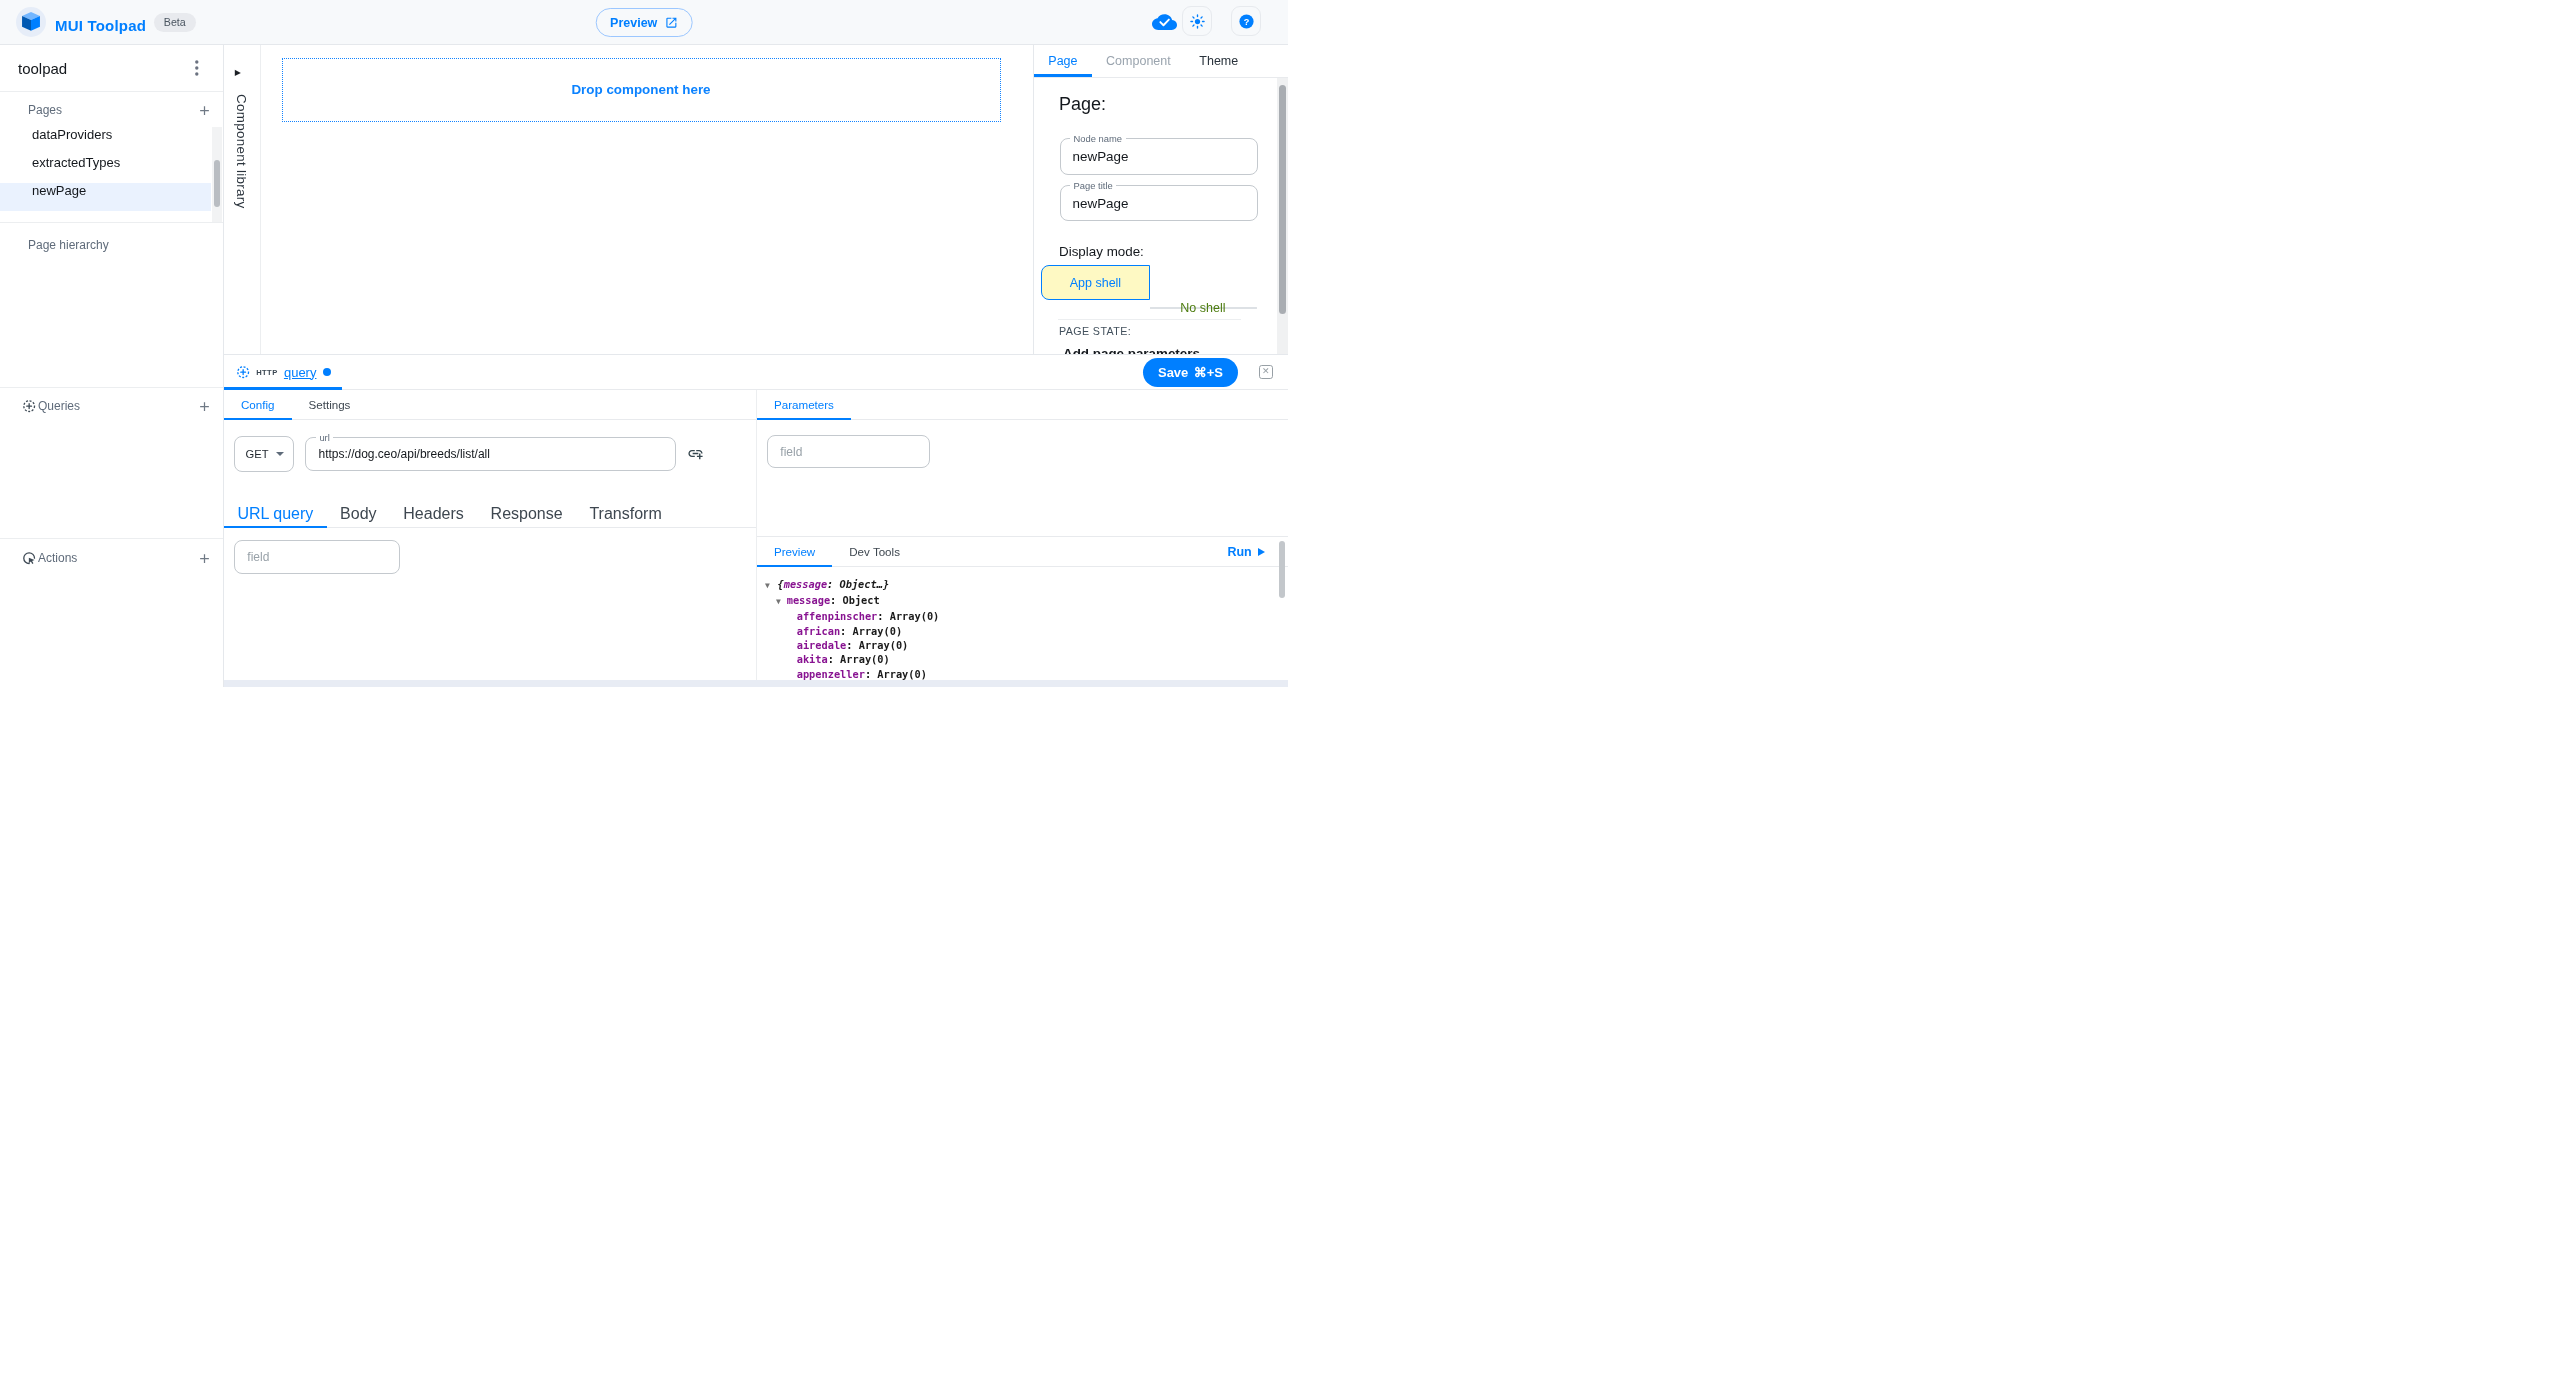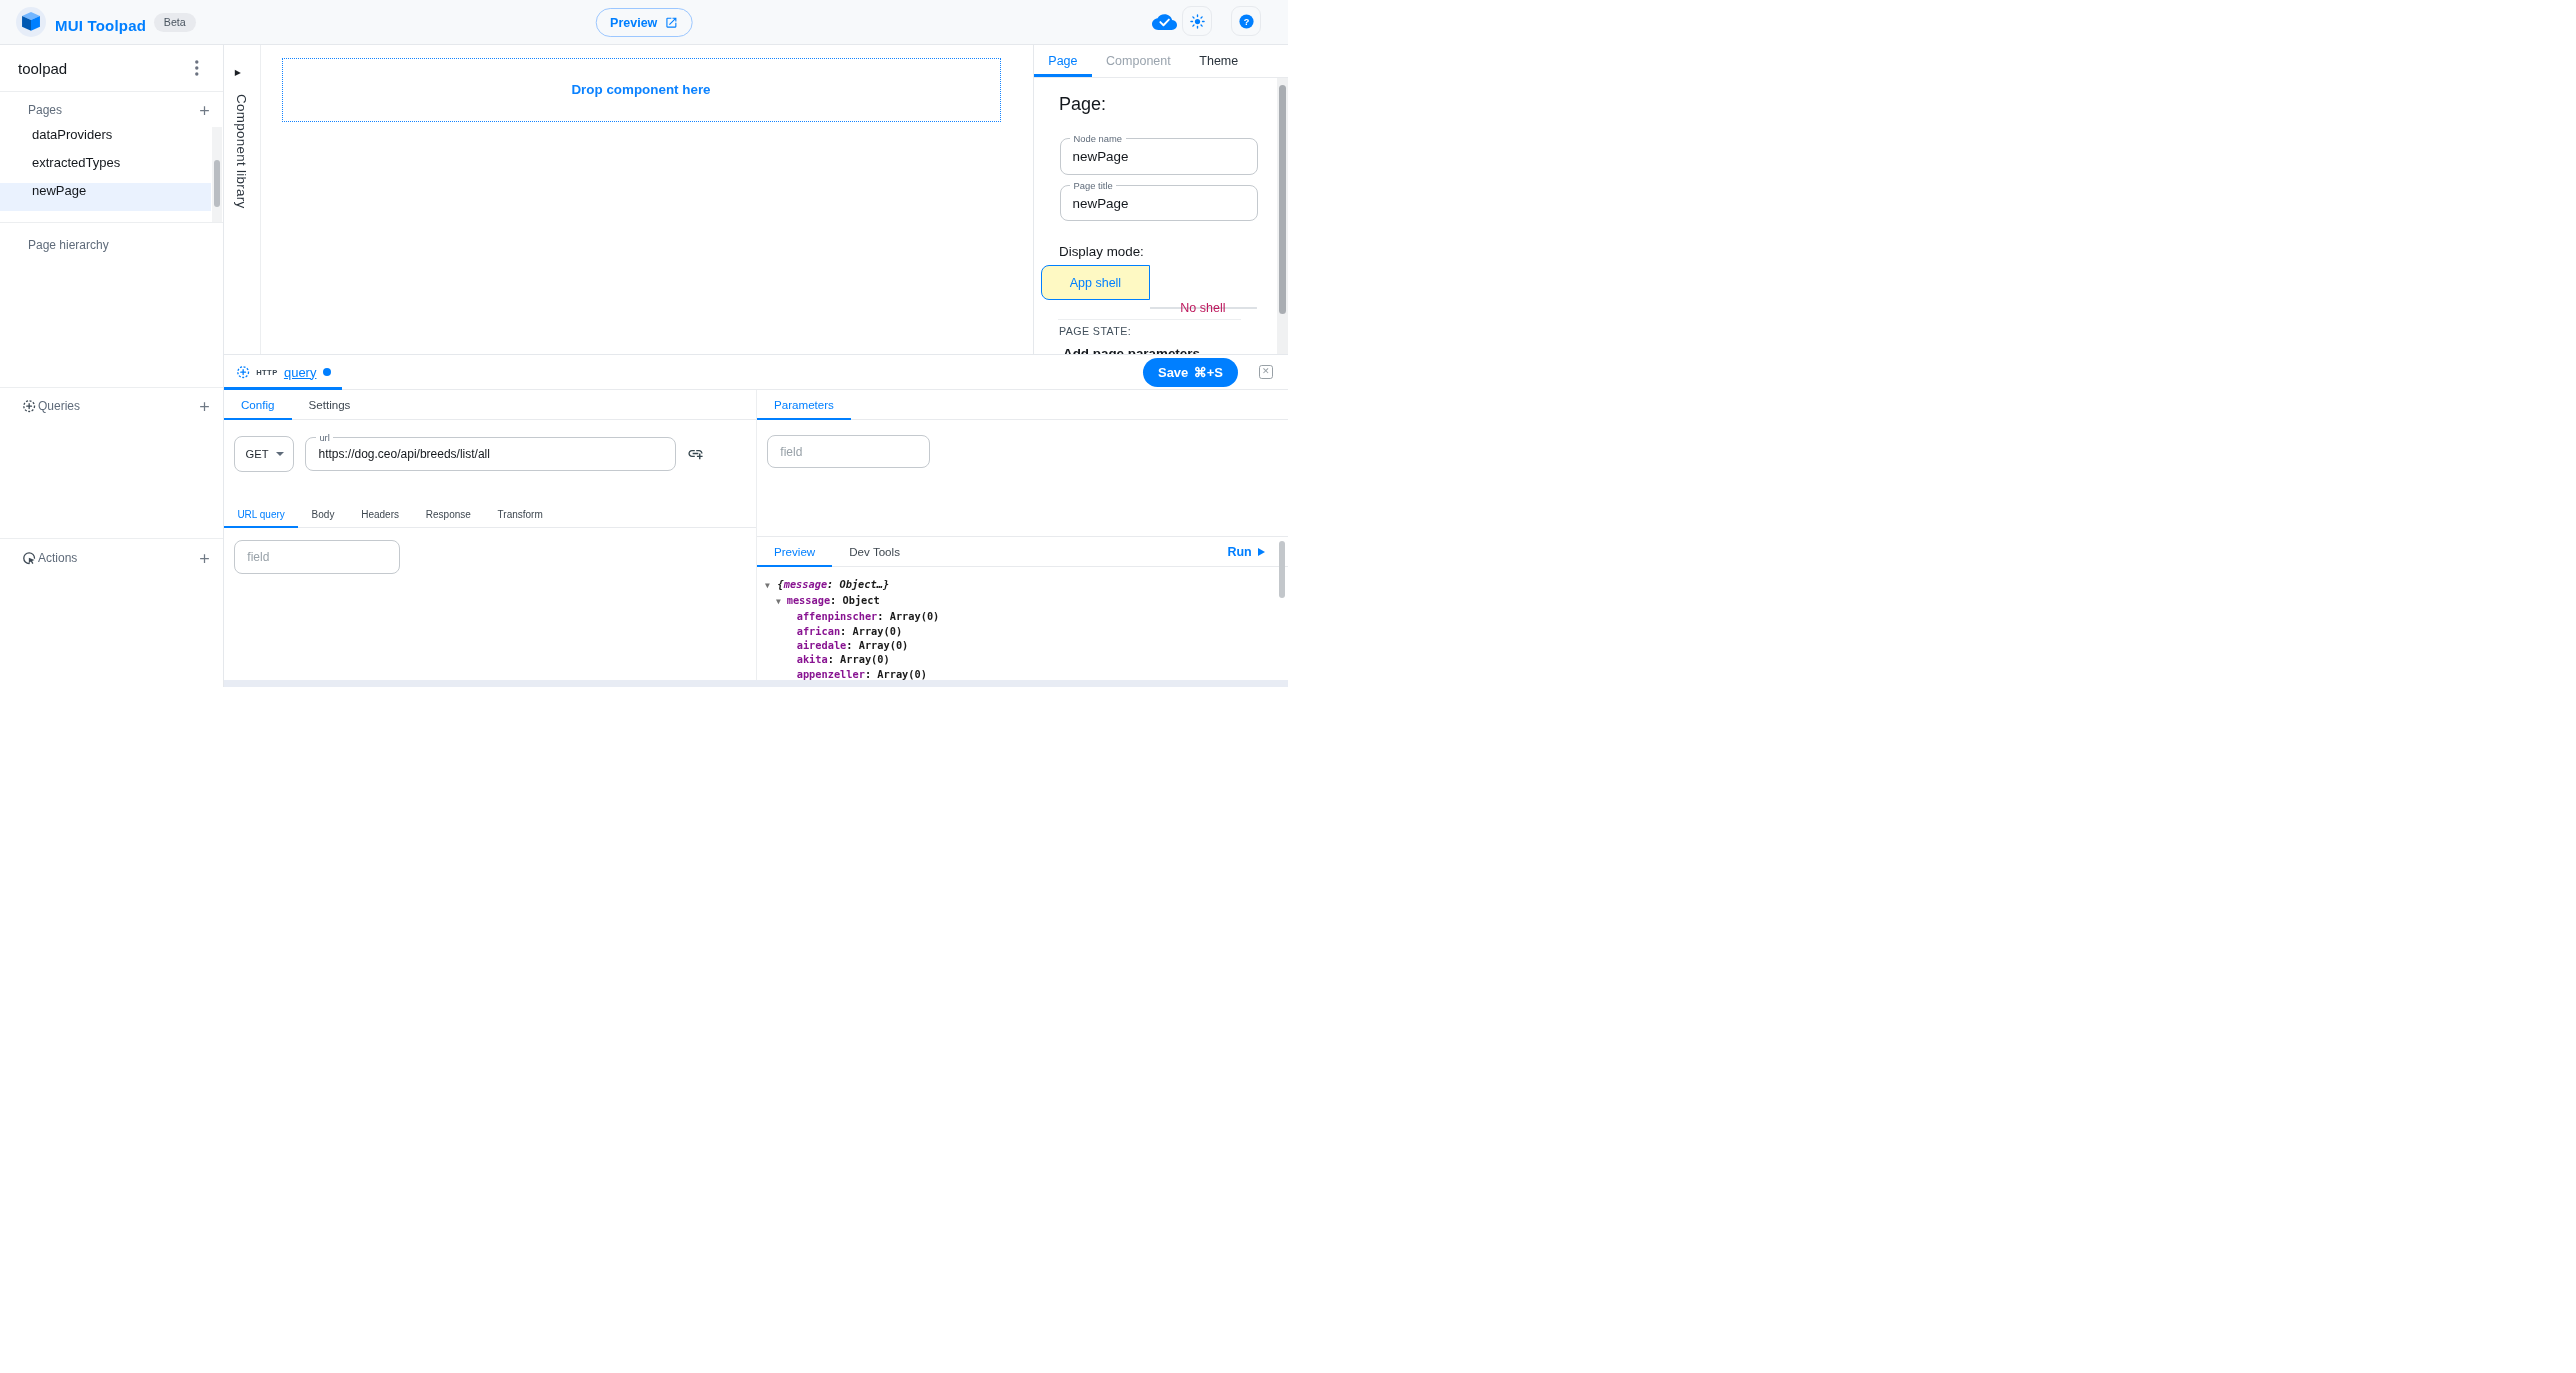--- a/index.html
+++ b/index.html
@@ -54,21 +54,21 @@
   .insp-scroll-track { position:absolute; right:0; top:33px; width:10.7px; height:276px; background:#f0f1f2; }
   .insp-scroll-thumb { position:absolute; left:1.8px; top:7.2px; width:7.2px; height:229px; border-radius:3.6px; background:#a9adb2; }
   .insp-heading { position:absolute; left:25px; top:49px; font-size:18px; color:#14181d; }
   .mui-field { position:absolute; left:26px; width:198px; border:0.9px solid #c4c9ce; border-radius:8px; }
   .mui-field .flabel { position:absolute; left:9px; top:-6.3px; padding:0 3.6px; background:#fff; font-size:9.4px; color:#5f6b7a; }
   .mui-field .fvalue { height:100%; display:flex; align-items:center; padding-left:11.6px; font-size:13.4px; color:#14181d; }
   .disp-label { position:absolute; left:25px; top:199px; font-size:13.4px; color:#14181d; }
   .toggle-group { position:absolute; left:7.2px; top:220px; width:216px; height:35px; display:flex; }
   .toggle-btn { flex:1; display:flex; align-items:center; justify-content:center; font-size:12.5px; cursor:pointer; }
   .toggle-btn.sel { border:0.9px solid #007fff; background:#fef9c3; color:#007fff; border-radius:8px 0 0 8px; }
-  .toggle-btn.unsel { border:0.9px solid #dde1e5; border-left:none; color:#be185d; border-radius:0 8px 8px 0;margin-top:42px; }
+  .toggle-btn.unsel { border:0.9px solid #dde1e5; border-left:none; color:#4d7c0f; border-radius:0 8px 8px 0;margin-top:42px; }
   .insp-divider { position:absolute; left:24px; width:183px; top:274px; border-top:0.9px solid #eceef0; }
   .pagestate-label { position:absolute; left:25px; top:280px; font-size:10.7px; color:#42505c; letter-spacing:0.4px; }
   .add-params { position:absolute; left:29px; top:301px; font-size:13.4px; font-weight:bold; color:#14181d; }
 
   
   #qpanel { position:absolute; left:224px; top:354px; width:1064px; height:333px; background:#fff; border-top:0.9px solid #e5e8ec; z-index:25; }
   .qp-header { position:relative; height:35px; border-bottom:0.9px solid #e8eaed; }
   .qtab { position:absolute; left:0; top:0; height:100%; padding:0 11.6px; display:flex; align-items:center; gap:6.3px; }
   .qtab::after { content:""; position:absolute; left:0; right:0; bottom:-0.9px; height:2.7px; background:#007fff; }
   .qtab .http-tag { font-size:7.6px; font-weight:bold; color:#3b4752; letter-spacing:0.4px; }
@@ -84,21 +84,21 @@
   .subtab.selected { color:#007fff; }
   .subtab.selected::after { content:""; position:absolute; left:0; right:0; bottom:-0.9px; height:2.2px; background:#007fff; }
   .get-select { position:absolute; left:9.8px; top:46px; width:60px; height:36px; border:0.9px solid #c4c9ce; border-radius:8px; display:flex; align-items:center; cursor:pointer; }
   .get-select .gtext { padding-left:10.7px; font-size:11.2px; color:#1f262d; }
   .get-select .caret { margin-left:7.2px; width:0; height:0; border-left:4px solid transparent; border-right:4px solid transparent; border-top:4.5px solid #5f6b7a; }
   .url-field { position:absolute; left:81px; top:47px; width:371px; height:34px; border:0.9px solid #c4c9ce; border-radius:8px; }
   .url-field .flabel { position:absolute; left:9.8px; top:-6.3px; padding:0 3.6px; background:#fff; font-size:9.4px; color:#5f6b7a; }
   .url-field .fvalue { height:100%; display:flex; align-items:center; padding-left:12.5px; font-size:12px; color:#14181d; }
   .addlink-icon { position:absolute; left:463px; top:55px; width:17px; height:17px; color:#37474f; }
   .reqtabs { position:absolute; left:0; top:111px; width:100%; height:27px; display:flex; border-bottom:0.9px solid #e8eaed; }
-  .reqtab { position:relative; height:100%; padding:0 13.4px; display:flex; align-items:center; font-size:10px; color:#3e4750; cursor:pointer; }
+  .reqtab { position:relative; height:100%; padding:0 13.4px; display:flex; align-items:center; font-size:16px; color:#3e4750; cursor:pointer; }
   .reqtab.selected { color:#007fff; }
   .reqtab.selected::after { content:""; position:absolute; left:0; right:0; bottom:-0.9px; height:2.2px; background:#007fff; }
   .field-input { position:absolute; border:0.9px solid #c4c9ce; border-radius:8px; display:flex; align-items:center; padding-left:12.5px; font-size:12px; color:#98a1a8; }
   .fi-left { left:9.8px; top:150px; width:166px; height:34px; }
   .fi-right { left:9.8px; top:45px; width:163px; height:33px; }
   .results { position:absolute; left:0; top:146px; width:100%; height:151px; border-top:0.9px solid #e8eaed; }
   .res-tabs { position:relative; display:flex; height:30px; border-bottom:0.9px solid #e8eaed; }
   .run-btn { position:absolute; right:23px; top:0; height:30px; display:flex; align-items:center; gap:6.3px; color:#007fff; font-size:12.5px; font-weight:bold; cursor:pointer; }
   .run-play { width:0; height:0; border-top:4.9px solid transparent; border-bottom:4.9px solid transparent; border-left:7.2px solid #007fff; }
   .json-area { position:absolute; left:0; top:30px; right:12.5px; bottom:0; overflow:hidden; font-family:"DejaVu Sans Mono", monospace; font-size:10.3px; padding-top:9.8px;font-weight:bold; }

